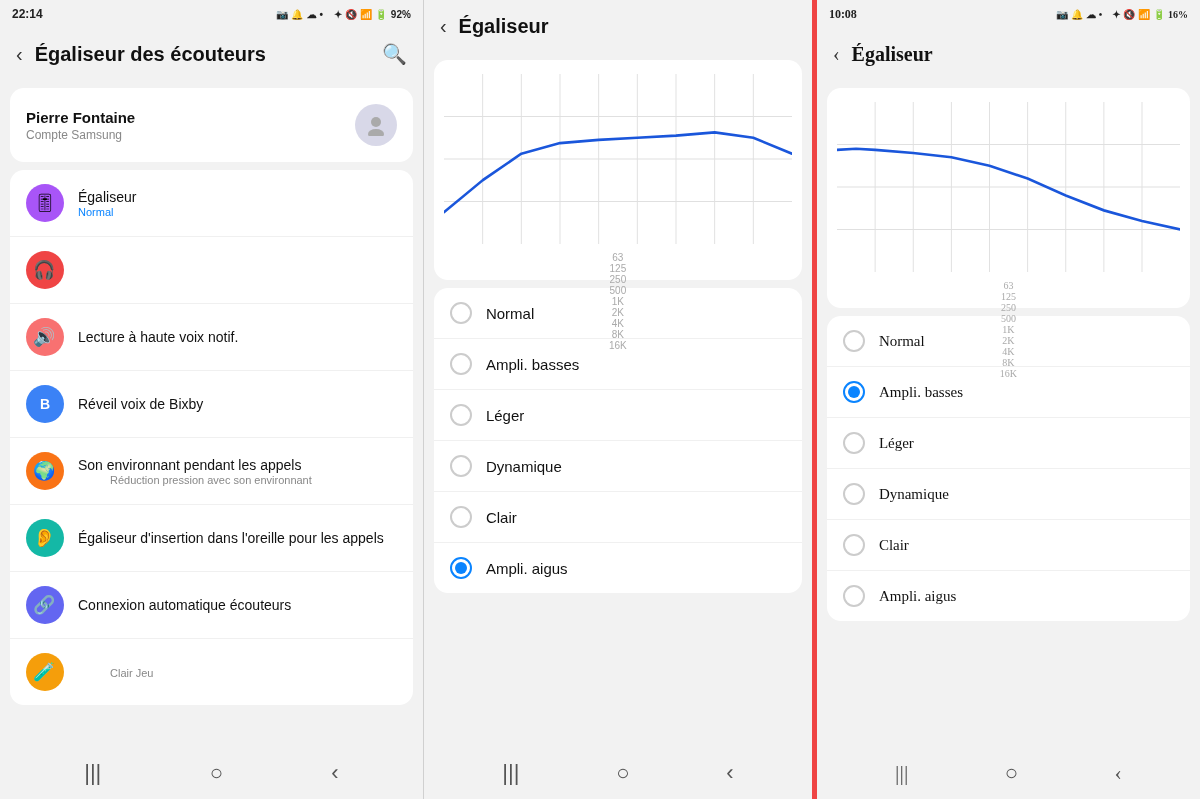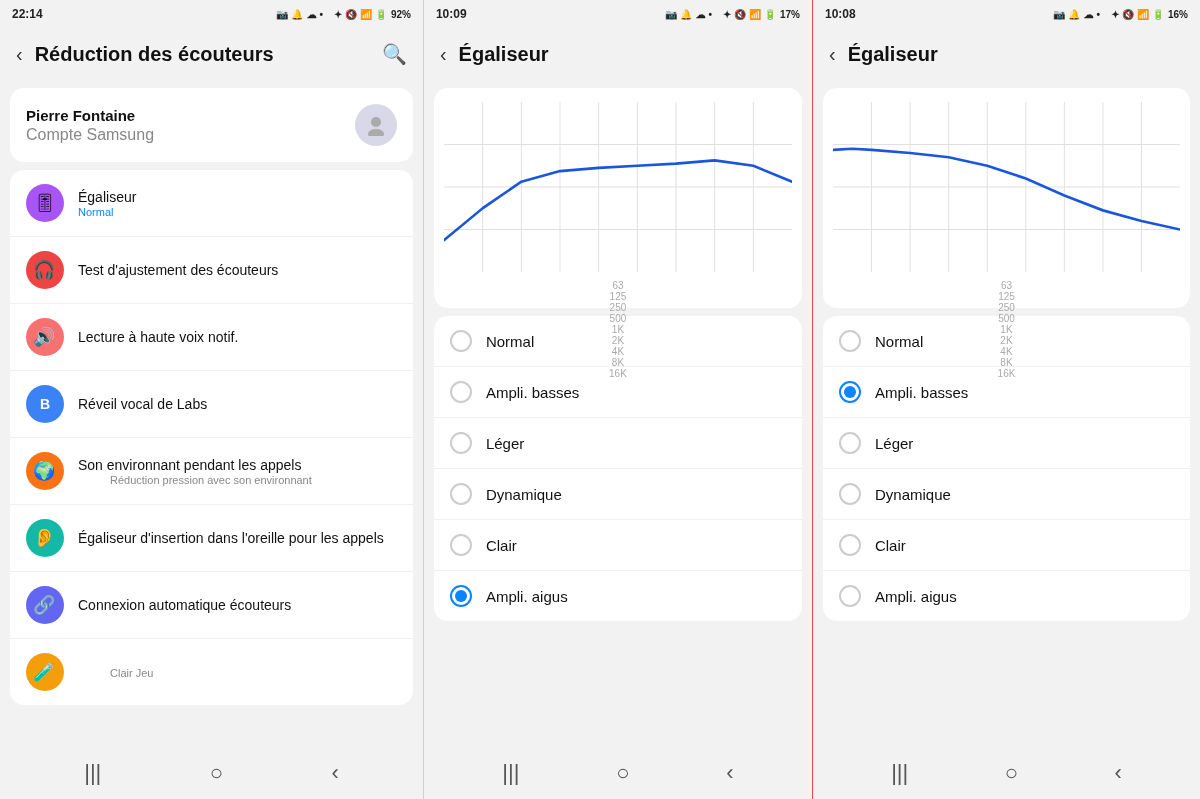--- a/index.html
+++ b/index.html
@@ -81,21 +81,21 @@
       background: #fff;
       margin: 8px 10px;
       border-radius: 14px;
       padding: 16px 16px;
       display: flex;
       align-items: center;
       justify-content: space-between;
       gap: 48px;
     }
     .user-info .user-name { font-size: 15px; font-weight: 600; color: #111; }
-    .user-info .user-sub { font-size: 16px; color: #888; margin-top: 2px; }
+    .user-info .user-sub { font-size: 12px; color: #888; margin-top: 2px; }
     .user-avatar {
       width: 42px; height: 42px;
       border-radius: 50%;
       background: #d8d8e8;
       display: flex; align-items: center; justify-content: center;
       font-size: 20px; color: #aaa;
     }
 
     
     .menu-section {
@@ -225,21 +225,21 @@
 <body>
 
 <div class="panel">
   <div class="status-bar">
     <span class="time">22:14</span>
     <span class="icons">📷 🔔 ☁ • &nbsp;&nbsp; ✦ 🔇 📶 🔋 92%</span>
   </div>
 
   <div class="header">
     <span class="header-back">‹</span>
-    <span class="header-title">Réduction des écouteurs</span>
+    <span class="header-title">Égaliseur des écouteurs</span>
     <span class="header-search">🔍</span>
   </div>
 
   <div class="panel-content">
 
     <div class="user-card">
       <div class="user-info">
         <div class="user-name">Pierre Fontaine</div>
         <div class="user-sub">Compte Samsung</div>
       </div>
@@ -256,36 +256,33 @@
       <div class="menu-item">
         <div class="menu-icon icon-purple">🎚</div>
         <div class="menu-text">
           <div class="menu-label">Égaliseur</div>
           <div class="menu-sublabel">Normal</div>
         </div>
       </div>
 
       <div class="menu-item">
         <div class="menu-icon icon-red">🎧</div>
-        <div class="menu-text">
-          <div class="menu-label">Test d'ajustement des écouteurs</div>
-        </div>
       </div>
 
       <div class="menu-item">
         <div class="menu-icon icon-pink">🔊</div>
         <div class="menu-text">
           <div class="menu-label">Lecture à haute voix notif.</div>
         </div>
       </div>
 
       <div class="menu-item">
         <div class="menu-icon icon-blue" style="font-size:14px;font-weight:700;color:#fff;">B</div>
         <div class="menu-text">
-          <div class="menu-label">Réveil vocal de Labs</div>
+          <div class="menu-label">Réveil voix de Bixby</div>
         </div>
       </div>
 
       <div class="menu-item">
         <div class="menu-icon icon-orange">🌍</div>
         <div class="menu-text">
           <div class="menu-label">Son environnant pendant les appels</div>
           <div class="menu-sublabel gray">Réduction pression avec son environnant</div>
         </div>
       </div>
@@ -315,24 +312,20 @@
   </div>
 
   <div class="nav-bar">
     <span class="nav-btn">|||</span>
     <span class="nav-btn">○</span>
     <span class="nav-btn">‹</span>
   </div>
 </div>
 
 <div class="eq-panel">
-  <div class="status-bar">
-    <span class="time">10:09</span>
-    <span class="icons">📷 🔔 ☁ • &nbsp;&nbsp; ✦ 🔇 📶 🔋 17%</span>
-  </div>
 
   <div class="header">
     <span class="header-back">‹</span>
     <span class="header-title">Égaliseur</span>
   </div>
 
   <div class="panel-content">
     <div class="eq-chart-container">
       <svg class="eq-chart" viewBox="0 0 360 160" preserveAspectRatio="none">
 
@@ -393,21 +386,21 @@
     </div>
   </div>
 
   <div class="nav-bar">
     <span class="nav-btn">|||</span>
     <span class="nav-btn">○</span>
     <span class="nav-btn">‹</span>
   </div>
 </div>
 
-<div class="eq-panel" style="border-left:1px solid #ef4444;">
+<div class="eq-panel" style="border-left:5px solid #ef4444;font-family:Liberation Serif, serif;">
   <div class="status-bar">
     <span class="time">10:08</span>
     <span class="icons">📷 🔔 ☁ • &nbsp;&nbsp; ✦ 🔇 📶 🔋 16%</span>
   </div>
 
   <div class="header">
     <span class="header-back">‹</span>
     <span class="header-title">Égaliseur</span>
   </div>
 

